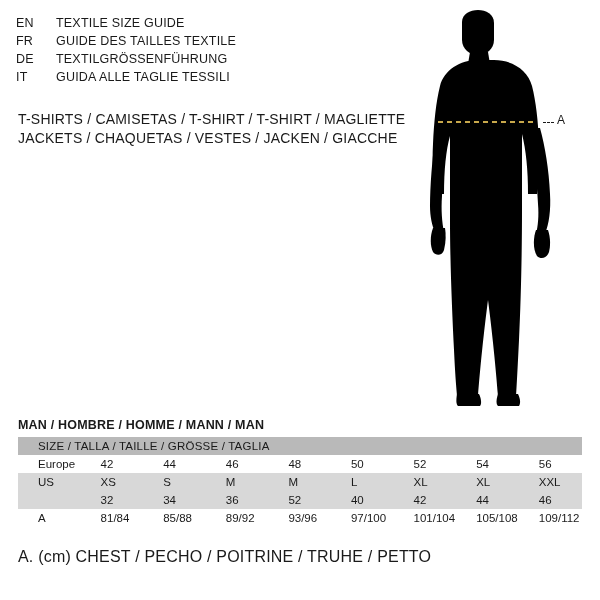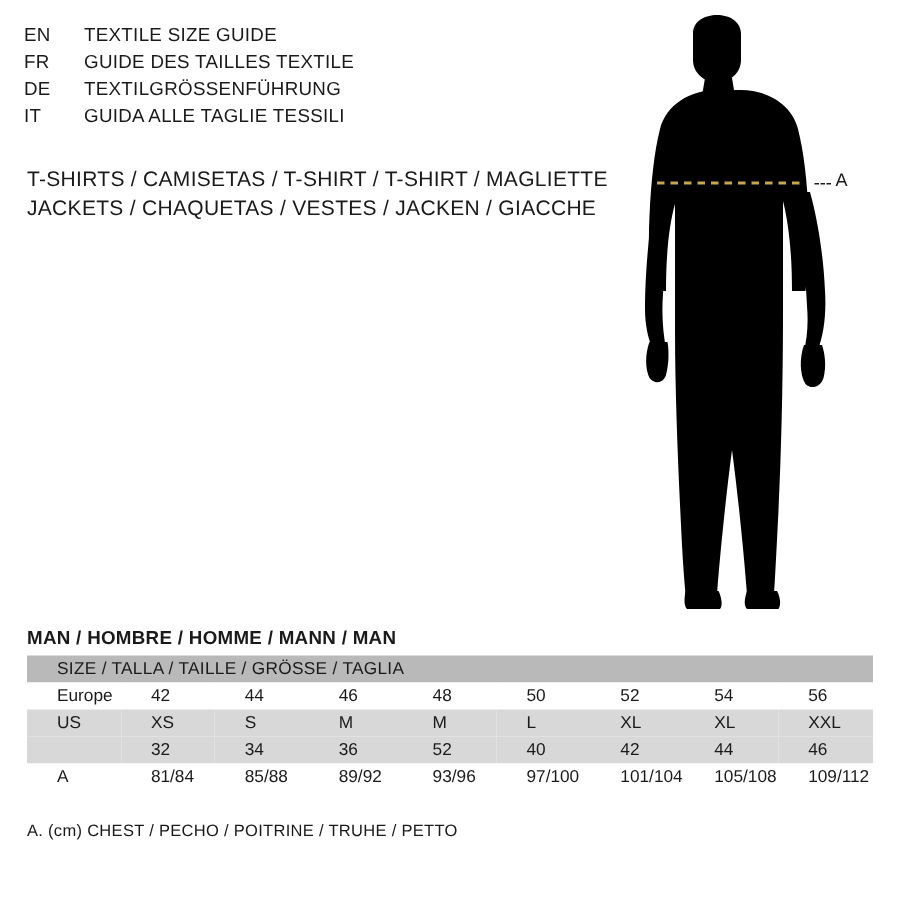--- a/index.html
+++ b/index.html
@@ -131,21 +131,21 @@
   td.col-val {
     width: 68px;
     text-align: left;
     padding-left: 4px;
     margin-top: 32px;
   }
   .footnote {
     position: absolute;
     top: 548px;
     left: 18px;
-    font-size: 11px;
+    font-size: 16px;
     letter-spacing: 0.2px;
     white-space: nowrap;
   }
 </style>
 </head>
 <body>
 
 <div class="page">
 
   <div class="lang-block">

